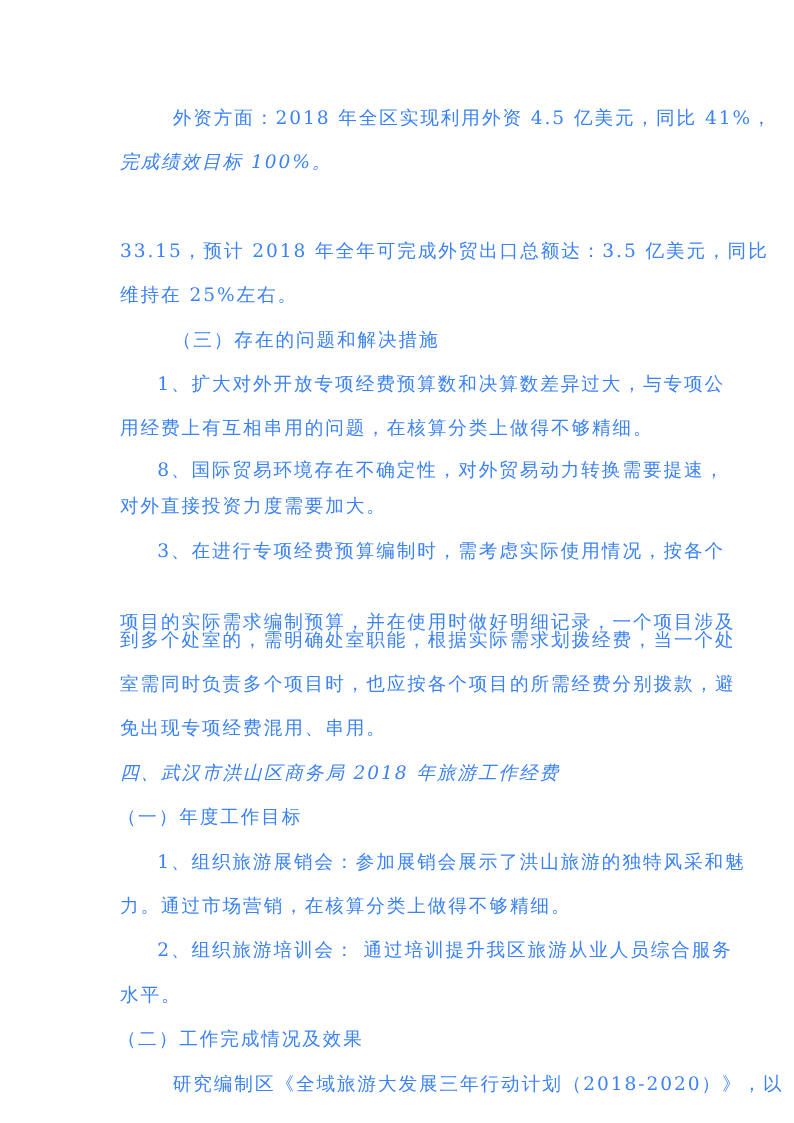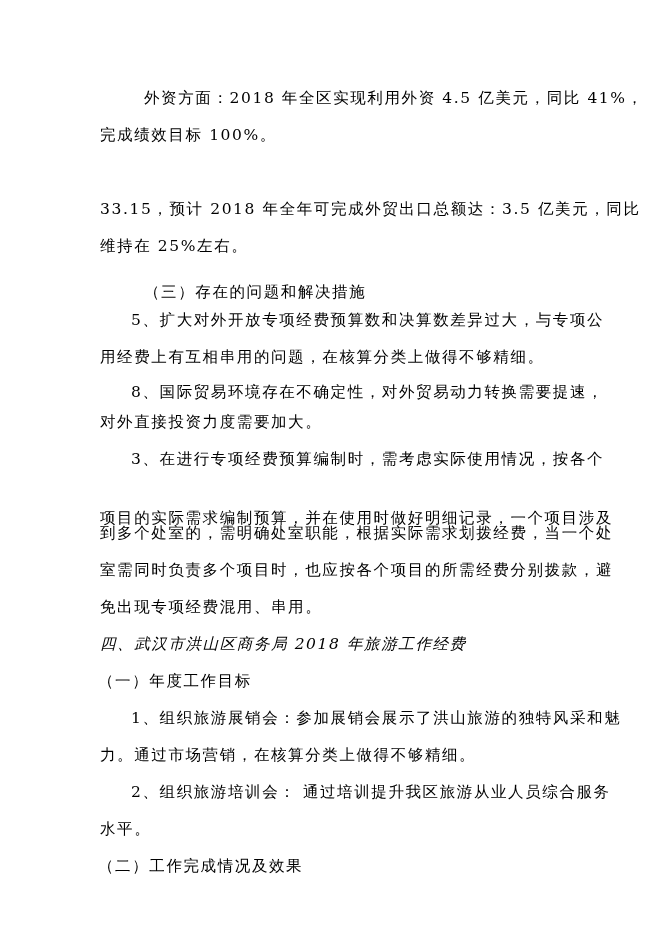--- a/index.html
+++ b/index.html
@@ -1,49 +1,50 @@
 <!DOCTYPE html>
 <html><head>
 <meta charset="utf-8">
 <style>
   html, body { margin: 0; padding: 0; background: #ffffff; }
   body { width: 662px; height: 936px; position: relative; overflow: hidden; }
   .page {
     position: absolute; left: 0; top: 0; width: 662px; height: 936px;
-    background: #ffffff; color: #000000;
+    background: #ffffff; color: #3b82f6;
     font-family: "DejaVu Serif", "Liberation Serif", serif;
     font-size: 15.5px;
   }
   .line {
     position: absolute; left: 102px; white-space: nowrap;
     letter-spacing: 1.6px; line-height: 20px;
   }
   .i1 { left: 131px; }
   .i2 { left: 144px; }
   .i0 { left: 100px; }
   .ip { left: 98px; }
 </style>
 </head>
 <body>
 
 <div class="page">
   <div class="line i2" style="top: 88px;">外资方面：2018 年全区实现利用外资 4.5 亿美元，同比 41%，</div>
-  <div class="line i0" style="top: 125px;">完成绩效目标 100%。</div>
+  <div class="line i0" style="top: 125px; font-style: italic;">完成绩效目标 100%。</div>
   <div class="line i0" style="top: 199px;">33.15，预计 2018 年全年可完成外贸出口总额达：3.5 亿美元，同比</div>
   <div class="line i0" style="top: 236px;">维持在 25%左右。</div>
-  <div class="line i2" style="top: 283px; font-family: Liberation Mono, monospace;">（三）存在的问题和解决措施</div>
-  <div class="line i1" style="top: 310px;">5、扩大对外开放专项经费预算数和决算数差异过大，与专项公</div>
+  <div class="line i2" style="top: 273px;">（三）存在的问题和解决措施</div>
+  <div class="line i1" style="top: 310px;">1、扩大对外开放专项经费预算数和决算数差异过大，与专项公</div>
   <div class="line i0" style="top: 347px;">用经费上有互相串用的问题，在核算分类上做得不够精细。</div>
   <div class="line i1" style="top: 382px;">8、国际贸易环境存在不确定性，对外贸易动力转换需要提速，</div>
   <div class="line i0" style="top: 412px;">对外直接投资力度需要加大。</div>
   <div class="line i1" style="top: 449px;">3、在进行专项经费预算编制时，需考虑实际使用情况，按各个</div>
   <div class="line i0" style="top: 508px;">项目的实际需求编制预算，并在使用时做好明细记录，一个项目涉及</div>
   <div class="line i0" style="top: 523px;">到多个处室的，需明确处室职能，根据实际需求划拨经费，当一个处</div>
   <div class="line i0" style="top: 597px;">免出现专项经费混用、串用。</div>
   <div class="line i0" style="top: 560px;">室需同时负责多个项目时，也应按各个项目的所需经费分别拨款，避</div>
   <div class="line i0" style="top: 634px; font-style: italic;">四、武汉市洪山区商务局 2018 年旅游工作经费</div>
   <div class="line ip" style="top: 671px;">（一）年度工作目标</div>
   <div class="line i1" style="top: 708px;">1、组织旅游展销会：参加展销会展示了洪山旅游的独特风采和魅</div>
   <div class="line i0" style="top: 745px;">力。通过市场营销，在核算分类上做得不够精细。</div>
   <div class="line i1" style="top: 782px;">2、组织旅游培训会： 通过培训提升我区旅游从业人员综合服务</div>
   <div class="line i0" style="top: 819px;">水平。</div>
   <div class="line ip" style="top: 856px;">（二）工作完成情况及效果</div>
+  <div class="line i2" style="top: 893px;">研究编制区《全域旅游大发展三年行动计划（2018-2020）》，以</div>
 </div>
 
 </body></html>

